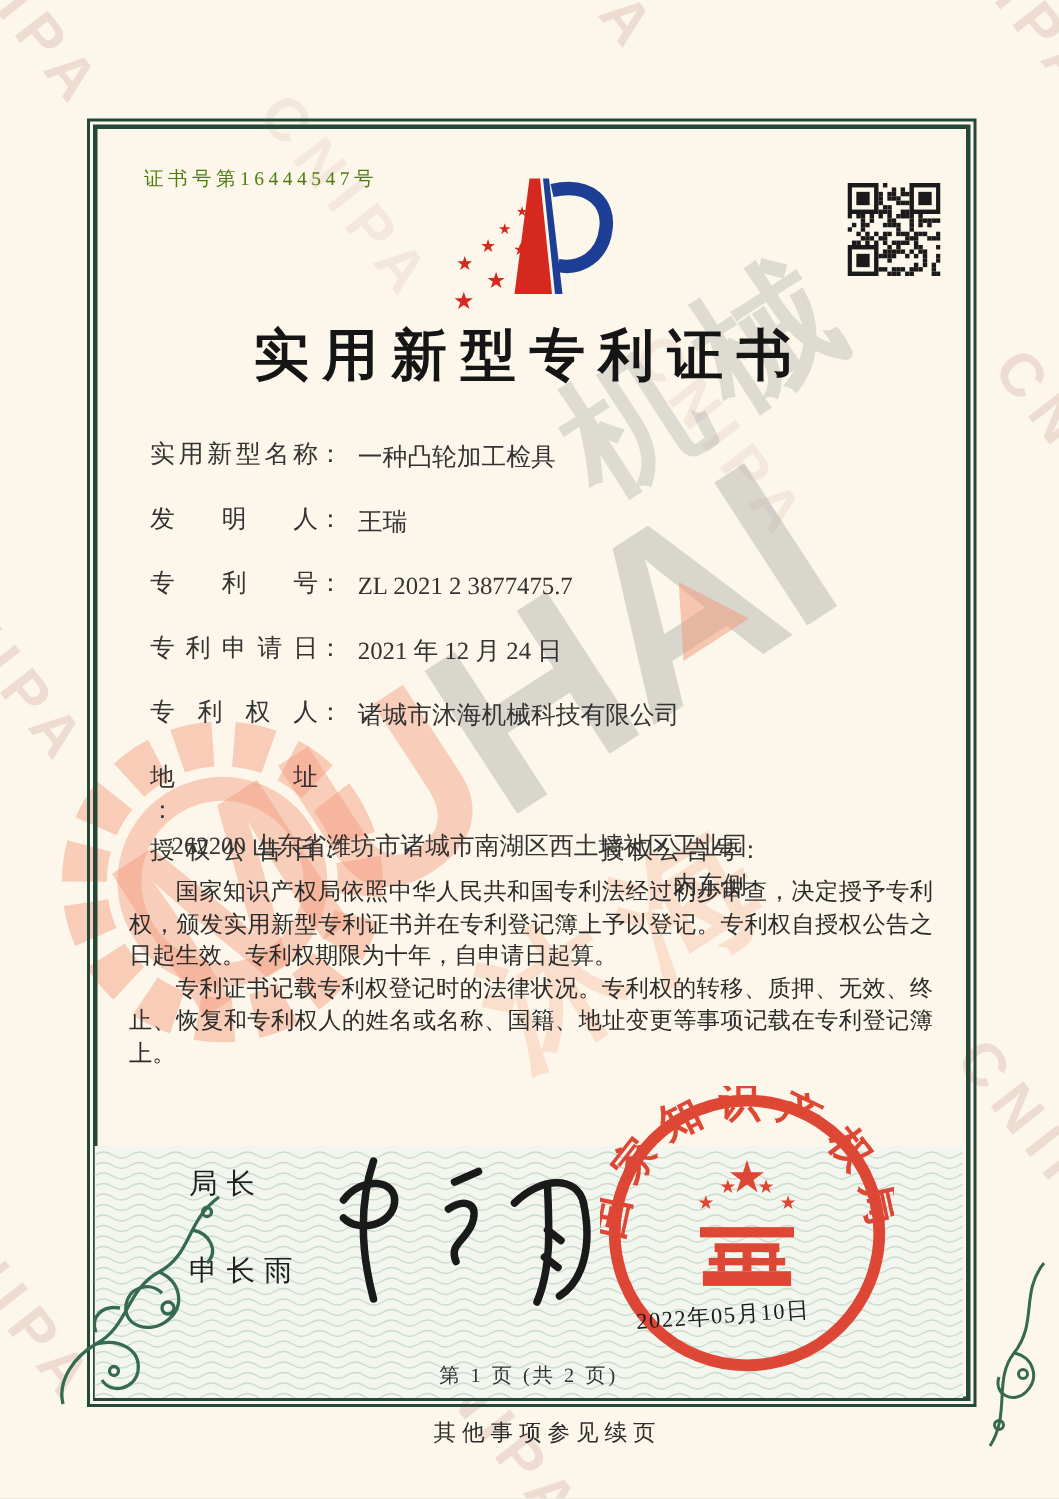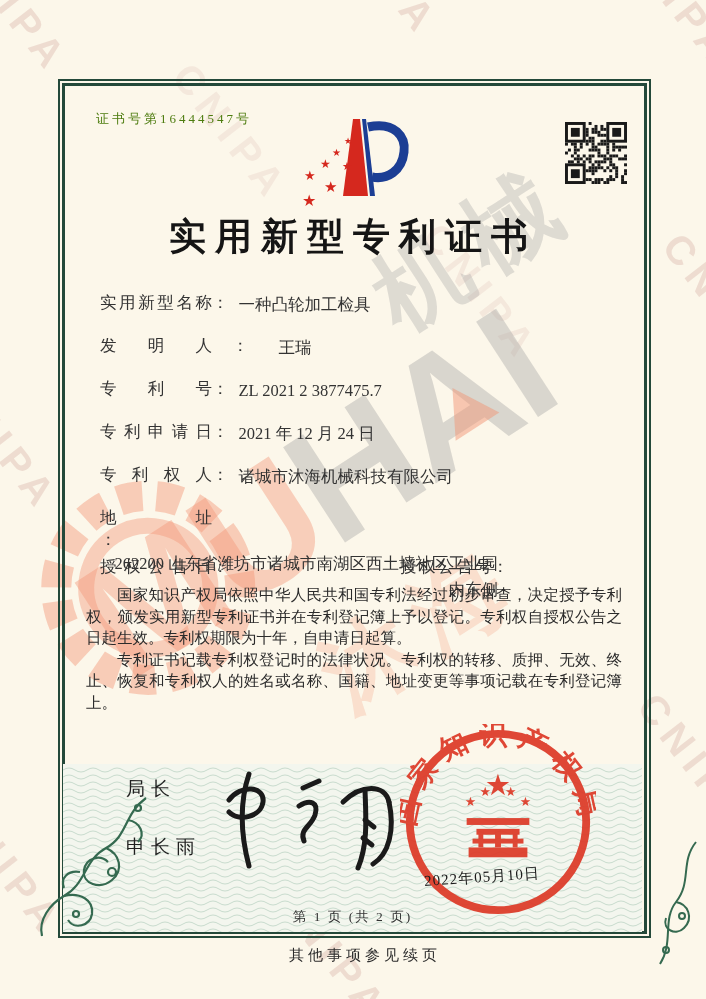--- a/index.html
+++ b/index.html
@@ -322,21 +322,21 @@
   </svg>
 
   <div class="title">实用新型专利证书</div>
 
   <div class="fields">
     <div class="frow" style="top:0;">
       <span class="flabel">实用新型名称</span>
         <span class="fcolon">：</span>
       <span class="fvalue">一种凸轮加工检具</span>
     </div>
-    <div class="frow" style="top:43px;gap:20px;">
+    <div class="frow" style="top:43px;">
       <span class="flabel">发明人</span>
         <span class="fcolon">：</span>
       <span class="fvalue">王瑞</span>
     </div>
     <div class="frow" style="top:86px;">
       <span class="flabel">专利号</span>
         <span class="fcolon">：</span>
       <span class="fvalue">ZL 2021 2 3877475.7</span>
     </div>
     <div class="frow" style="top:129px;">

